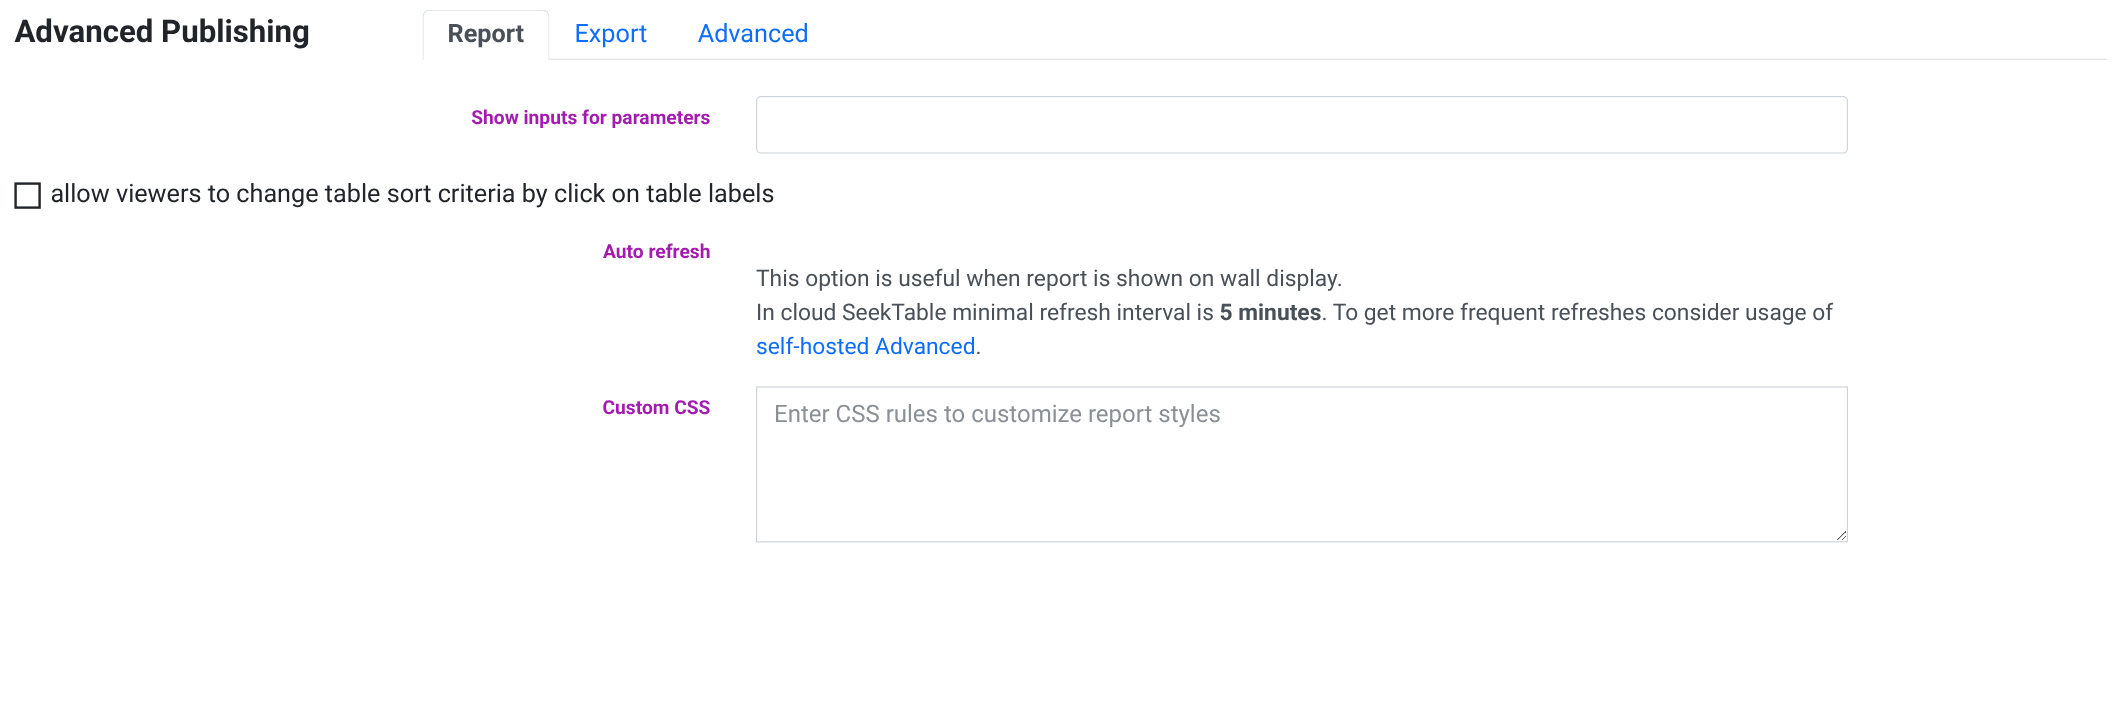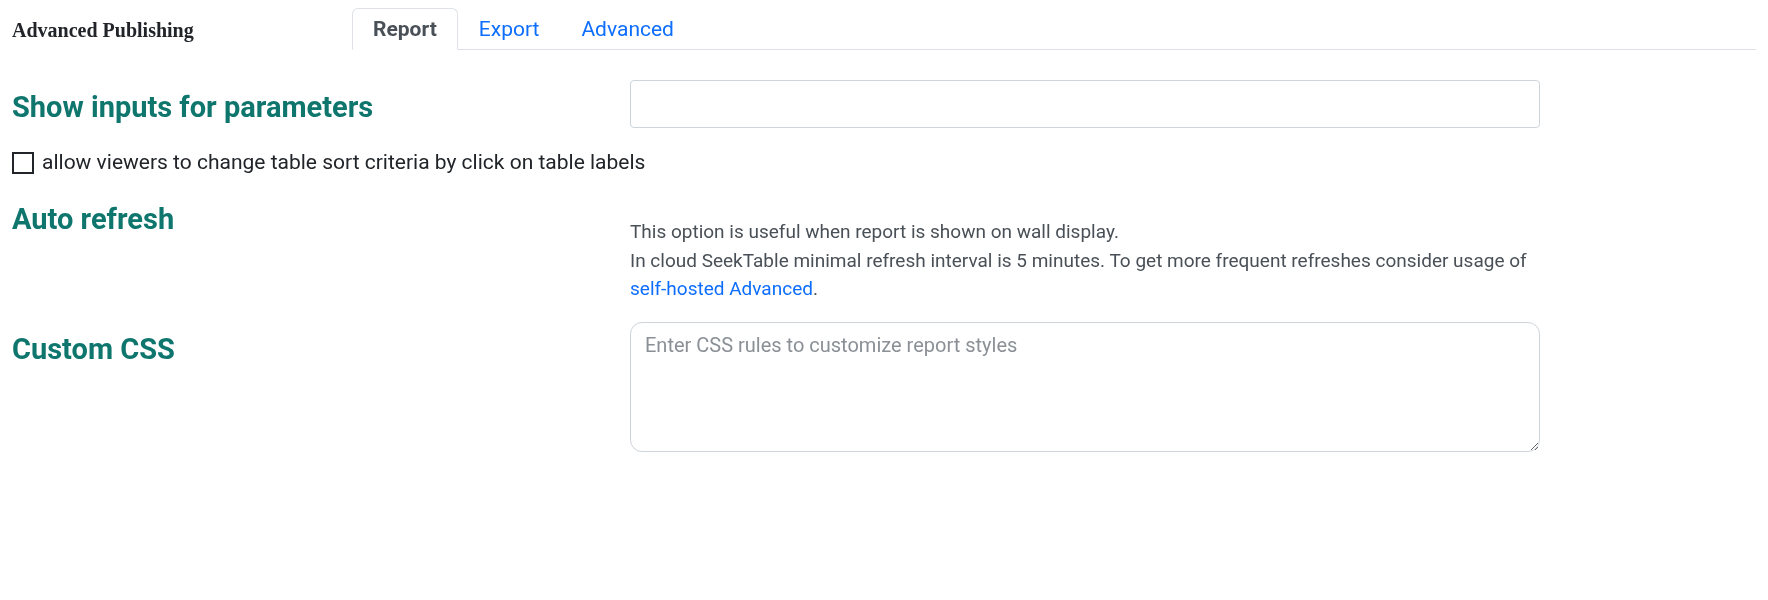--- a/index.html
+++ b/index.html
@@ -17,27 +17,26 @@
     .container {
       width: 1768px;
       padding: 0 12px;
     }
     .header-row {
       display: flex;
       align-items: flex-end;
       margin-top: 8px;
     }
     .section-title {
-      font-size: 20px;
+      font-size: 26px;
       font-weight: 700;
       color: #212529;
       width: 340px;
       padding-left: 0;
       padding-bottom: 8px;
-      font-family: Liberation Serif, serif;
     }
     .tab-wrap {
       flex: 1;
       border-bottom: 1px solid #dee2e6;
       display: flex;
       align-items: flex-end;
     }
     .tabs {
       display: flex;
       list-style: none;
@@ -61,24 +60,24 @@
     }
     .form-area {
       margin-top: 30px;
     }
     .form-row {
       display: flex;
       margin-bottom: 18px;
     }
     .form-label {
       width: 618px;
-      text-align: left;
+      text-align: right;
       font-weight: 700;
-      font-size: 29px;
-      color: #0f766e;
+      font-size: 16px;
+      color: #a21caf;
       padding-right: 38px;
       padding-top: 6px;
       line-height: 1.45;
     }
     .form-control-wrap {
       flex: 1;
       max-width: 910px;
     }
     .text-input {
       width: 100%;
@@ -105,21 +104,21 @@
       color: #495057;
       background: #fff;
     }
     .number-input::placeholder {
       color: #8a9096;
     }
     .textarea-input {
       width: 100%;
       height: 130px;
       border: 1px solid #ced4da;
-      border-radius: 12px;
+      border-radius: 0;
       padding: 10px 14px;
       font-size: 20px;
       font-family: inherit;
       color: #495057;
       background: #fff;
       resize: both;
     }
     .textarea-input::placeholder {
       color: #8a9096;
     }
@@ -142,21 +141,21 @@
       color: #212529;
       cursor: pointer;
     }
     .help-text {
       font-size: 19px;
       color: #495057;
       line-height: 1.5;
       margin-top: 26px;
     }
     .help-text b {
-      font-weight: 400;
+      font-weight: 700;
     }
     .help-text a {
       color: #0d6efd;
       text-decoration: none;
       cursor: pointer;
     }
   </style>
 </head>
 <body>
 

